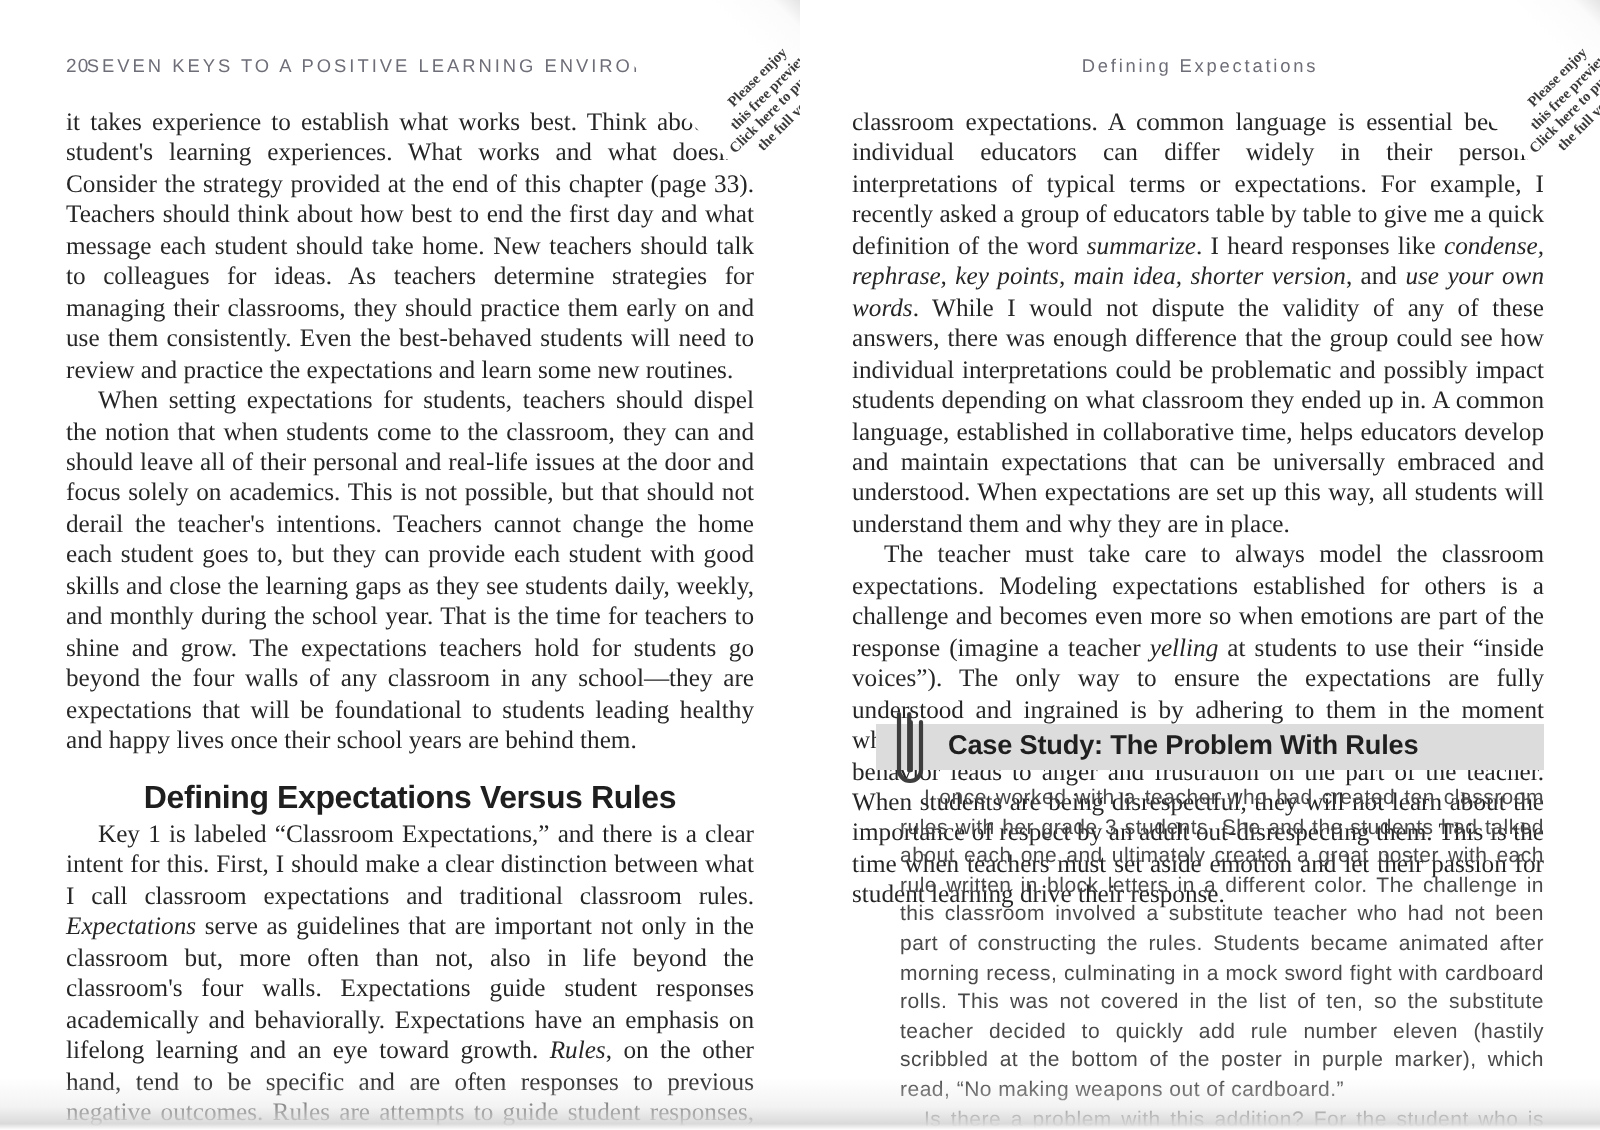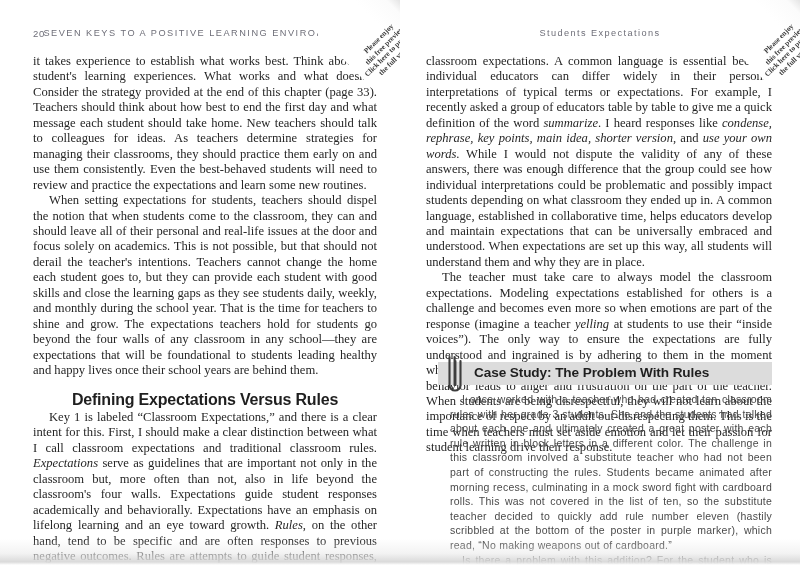--- a/index.html
+++ b/index.html
@@ -213,21 +213,21 @@
       <p>When setting expectations for students, teachers should dispel the notion that when students come to the classroom, they can and should leave all of their personal and real-life issues at the door and focus solely on academics. This is not possible, but that should not derail the teacher's intentions. Teachers cannot change the home each student goes to, but they can provide each student with good skills and close the learning gaps as they see students daily, weekly, and monthly during the school year. That is the time for teachers to shine and grow. The expectations teachers hold for students go beyond the four walls of any classroom in any school—they are expectations that will be foundational to students leading healthy and happy lives once their school years are behind them.</p>
       <h2 class="section-head">Defining Expectations Versus Rules</h2>
       <p>Key 1 is labeled “Classroom Expectations,” and there is a clear intent for this. First, I should make a clear distinction between what I call classroom expectations and traditional classroom rules. <i>Expectations</i> serve as guidelines that are important not only in the classroom but, more often than not, also in life beyond the classroom's four walls. Expectations guide student responses academically and behaviorally. Expectations have an emphasis on lifelong learning and an eye toward growth. <i>Rules</i>, on the other hand, tend to be specific and are often responses to previous negative outcomes. Rules are attempts to guide student responses, but tend to be reactionary and often do not bring about the desired change.</p>
 
     </div>
   </div>
 
   <div class="page page-right">
 
     <div class="runhead">
-      <div class="runhead-title">Students Expectations</div>
+      <div class="runhead-title">Defining Expectations</div>
     </div>
 
     <div class="textblock">
       <p class="noindent">classroom expectations. A common language is essential because individual educators can differ widely in their personal interpretations of typical terms or expectations. For example, I recently asked a group of educators table by table to give me a quick definition of the word <i>summarize</i>. I heard responses like <i>condense, rephrase, key points, main idea, shorter version</i>, and <i>use your own words</i>. While I would not dispute the validity of any of these answers, there was enough difference that the group could see how individual interpretations could be problematic and possibly impact students depending on what classroom they ended up in. A common language, established in collaborative time, helps educators develop and maintain expectations that can be universally embraced and understood. When expectations are set up this way, all students will understand them and why they are in place.</p>
       <p>The teacher must take care to always model the classroom expectations. Modeling expectations established for others is a challenge and becomes even more so when emotions are part of the response (imagine a teacher <i>yelling</i> at students to use their “inside voices”). The only way to ensure the expectations are fully understood and ingrained is by adhering to them in the moment when a student is least able to model them—even when the student's behavior leads to anger and frustration on the part of the teacher. When students are being disrespectful, they will not learn about the importance of respect by an adult out-disrespecting them. This is the time when teachers must set aside emotion and let their passion for student learning drive their response.</p>
     </div>
 
     <div class="casestudy">
       <div class="cs-band">
         <svg class="clip-icon" viewBox="0 0 26 48">

